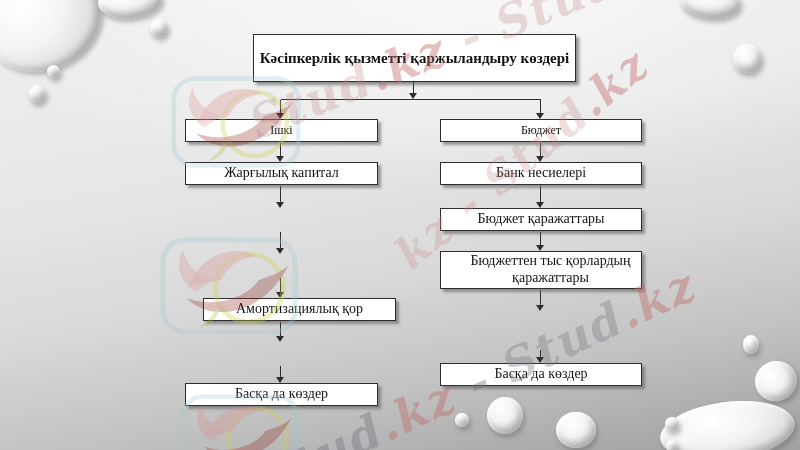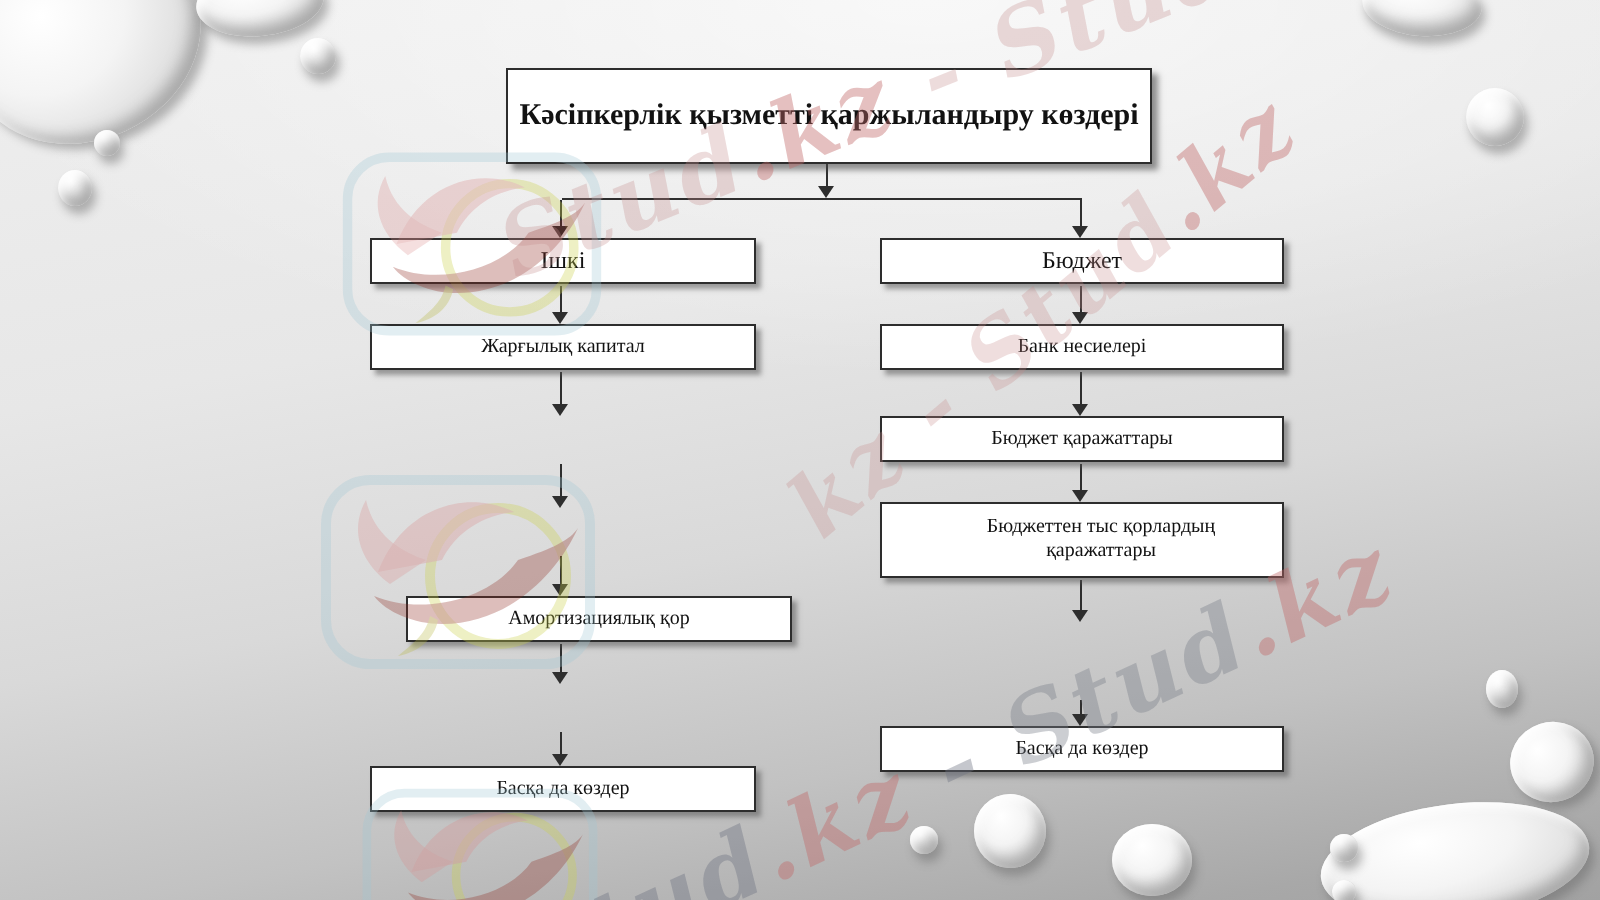--- a/index.html
+++ b/index.html
@@ -30,21 +30,21 @@
   .wm .kzc  { color:rgba(192,106,106,0.42); }
   .wm3 .gry { color:rgba(110,116,130,0.40); }
   
   .logo { position:absolute; z-index:8; opacity:0.5; pointer-events:none; }
   
   .box {
     position:absolute; background:#ffffff; box-sizing:border-box;
     border:1.5px solid #2d2d2d;
     box-shadow:2.5px 2.5px 2.5px rgba(85,85,85,0.55);
     display:flex; align-items:center; justify-content:center; text-align:center;
-    font-size:10px; line-height:1.2; color:#121212; padding:1px 5px; z-index:5;
+    font-size:14px; line-height:1.2; color:#121212; padding:1px 5px; z-index:5;
   }
   .title-box { border-width:1.8px; font-weight:bold; font-size:15px;
                box-shadow:3px 3px 3px rgba(75,75,75,0.6); }
   .hdr { font-size:12px;text-align:right; }
   
   .vline, .varrow { position:absolute; width:0; border-left:1.5px solid #2e2e2e; z-index:4; }
   .hline { position:absolute; height:0; border-top:1.5px solid #2e2e2e; z-index:4; }
   .varrow::after {
     content:""; position:absolute; left:-4.7px; bottom:-6px;
     border:4px solid transparent; border-bottom:0; border-top:6px solid #2e2e2e;

